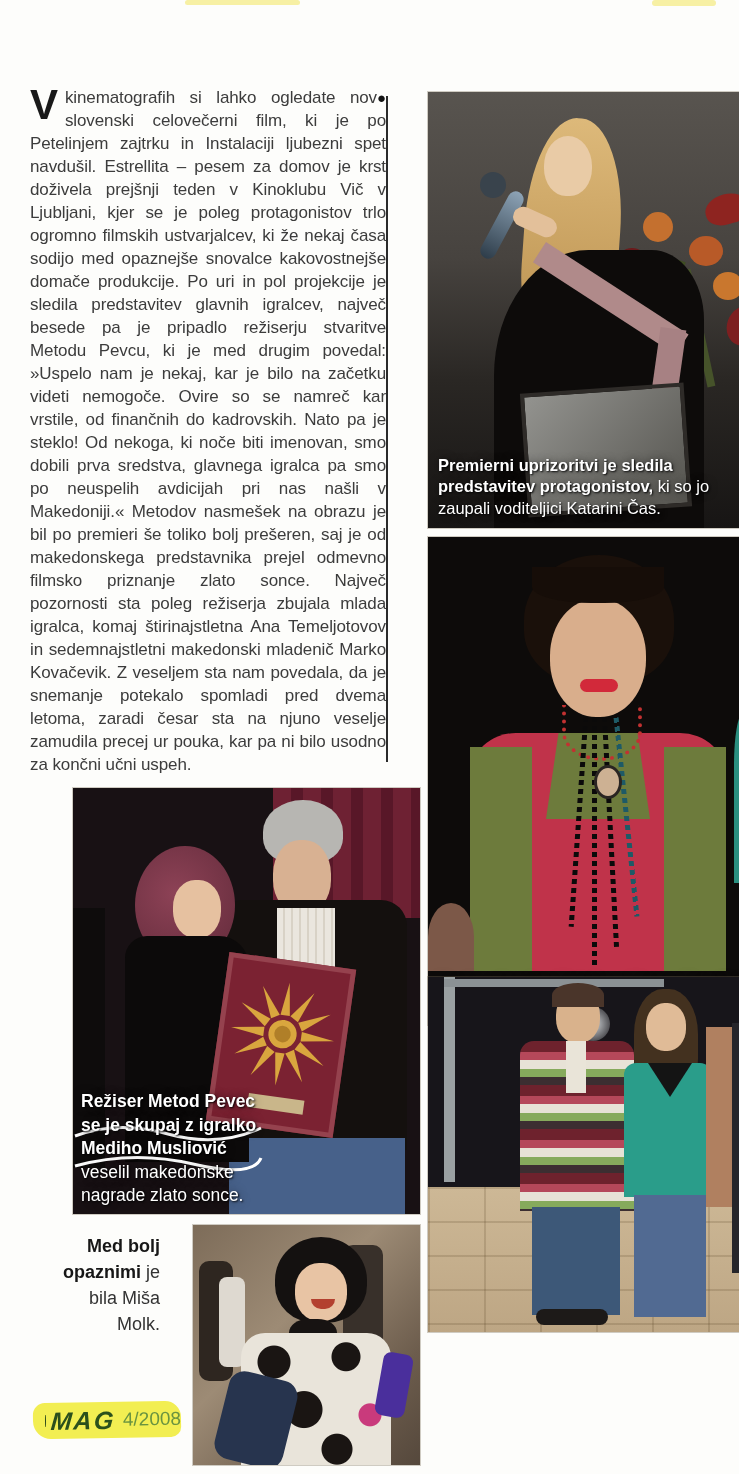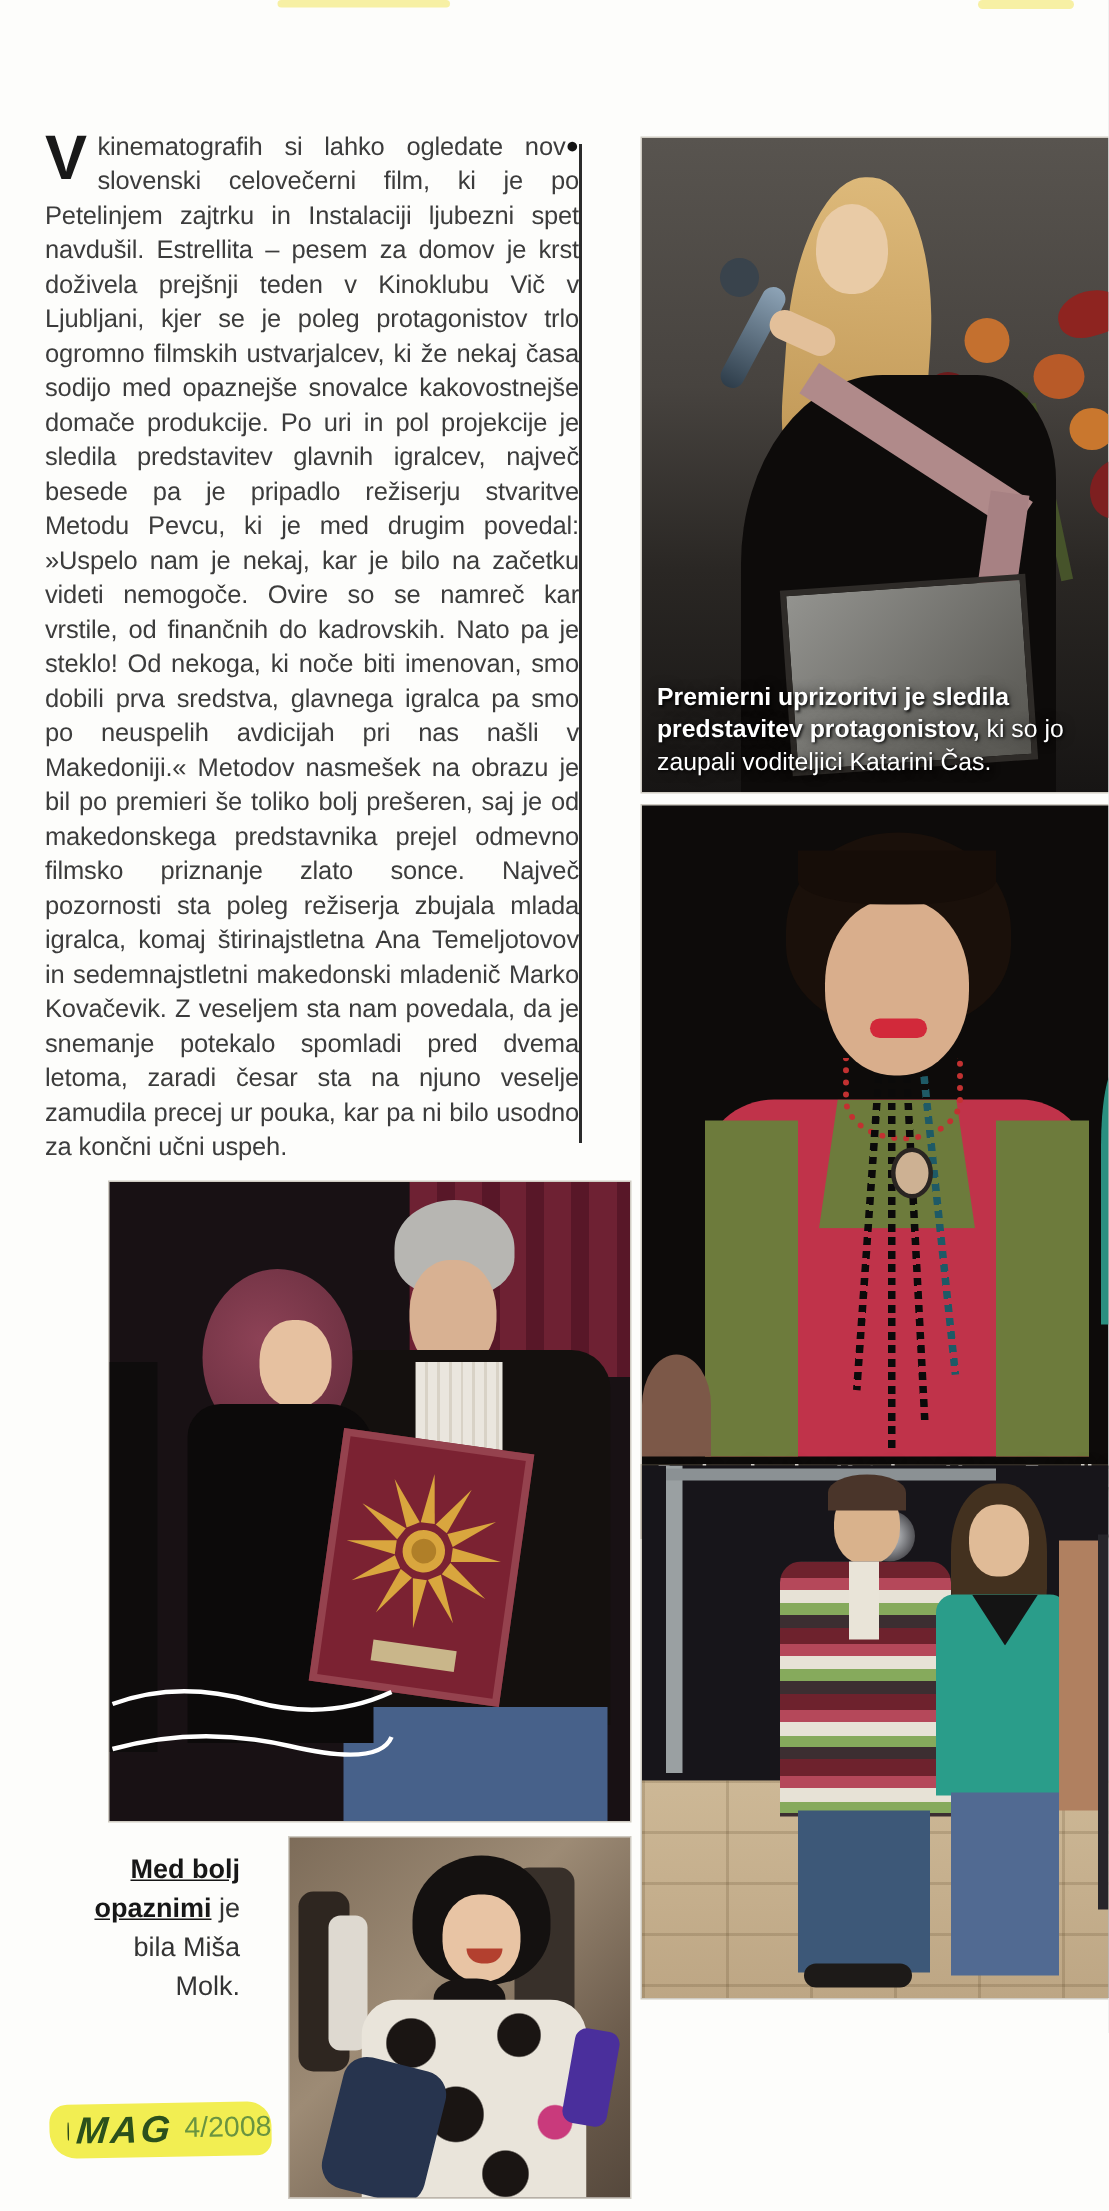--- a/index.html
+++ b/index.html
@@ -39,21 +39,21 @@
   .p3{left:400px;top:977px;width:337px;height:355px;background:#17151a;}
   .cap-below{position:absolute;left:400px;top:1341px;width:337px;color:#333;font-size:18px;line-height:1.35;}
   .cap-below b{color:#171717;}
   
   .p4{left:45px;top:788px;width:347px;height:426px;background:#181114;}
   .cap4{position:absolute;left:8px;bottom:6px;width:178px;color:#fff;font-size:17.5px;line-height:1.35;
     text-shadow:1px 1px 2px rgba(0,0,0,.9),0 0 8px rgba(0,0,0,.5);}
   
   .p5{left:165px;top:1225px;width:227px;height:240px;background:linear-gradient(135deg,#7d6c59 0%,#9d8b75 40%,#6d5d4d 75%,#55483c 100%);}
   .cap5{position:absolute;left:48px;top:1233px;width:112px;text-align:right;color:#333;font-size:18px;line-height:1.45;}
-  .cap5 b{color:#171717;text-decoration:underline;}
+  .cap5 b{color:#171717;}
   
   .mag-blob{position:absolute;left:33px;top:1402px;width:148px;height:36px;background:#f2ee52;
     border-radius:12px 16px 10px 18px;transform:rotate(-1deg);display:flex;align-items:center;padding-left:12px;box-sizing:border-box;}
   .mag-dot{width:12px;height:12px;border-radius:50%;background:#2c4a1a;margin-right:5px;}
   .mag-word{font-weight:900;font-style:italic;font-size:25px;color:#2b501c;letter-spacing:2px;transform:skewX(-6deg);}
   .mag-issue{font-size:19px;color:#6a9440;margin-left:8px;}
 </style>
 </head>
 <body>
 
@@ -170,20 +170,23 @@
           <circle cx="50" cy="50" r="12"></circle>
           <circle cx="50" cy="50" r="7" fill="#b07f28"></circle>
         </g>
       </svg>
       <div class="shape" style="left:34px;top:132px;width:56px;height:14px;background:#c9b68a;"></div>
     </div>
     <svg width="190" height="60" viewBox="0 0 190 60" style="position:absolute;left:0;bottom:36px;">
       <path d="M2,18 Q45,2 95,16 T188,10" stroke="#ffffff" stroke-width="3" fill="none"></path>
       <path d="M2,48 Q60,32 120,46 T188,40" stroke="#ffffff" stroke-width="3" fill="none"></path>
     </svg>
+    <div class="cap4">
+      <b>Režiser Metod Pevec se je skupaj z igralko Mediho Musliović</b><span> veselil makedonske nagrade zlato sonce.</span>
+    </div>
   </div>
 
   <div class="cap5">
     <b>Med bolj opaznimi</b><span> je bila Miša Molk.</span>
   </div>
 
   <div class="photo p5">
     <div class="shape" style="left:6px;top:36px;width:34px;height:120px;background:#2e2620;border-radius:10px;"></div>
     <div class="shape" style="left:26px;top:52px;width:26px;height:90px;background:#ded9d0;border-radius:8px;"></div>
     <div class="shape" style="left:150px;top:20px;width:40px;height:130px;background:#38302a;border-radius:10px;"></div>

